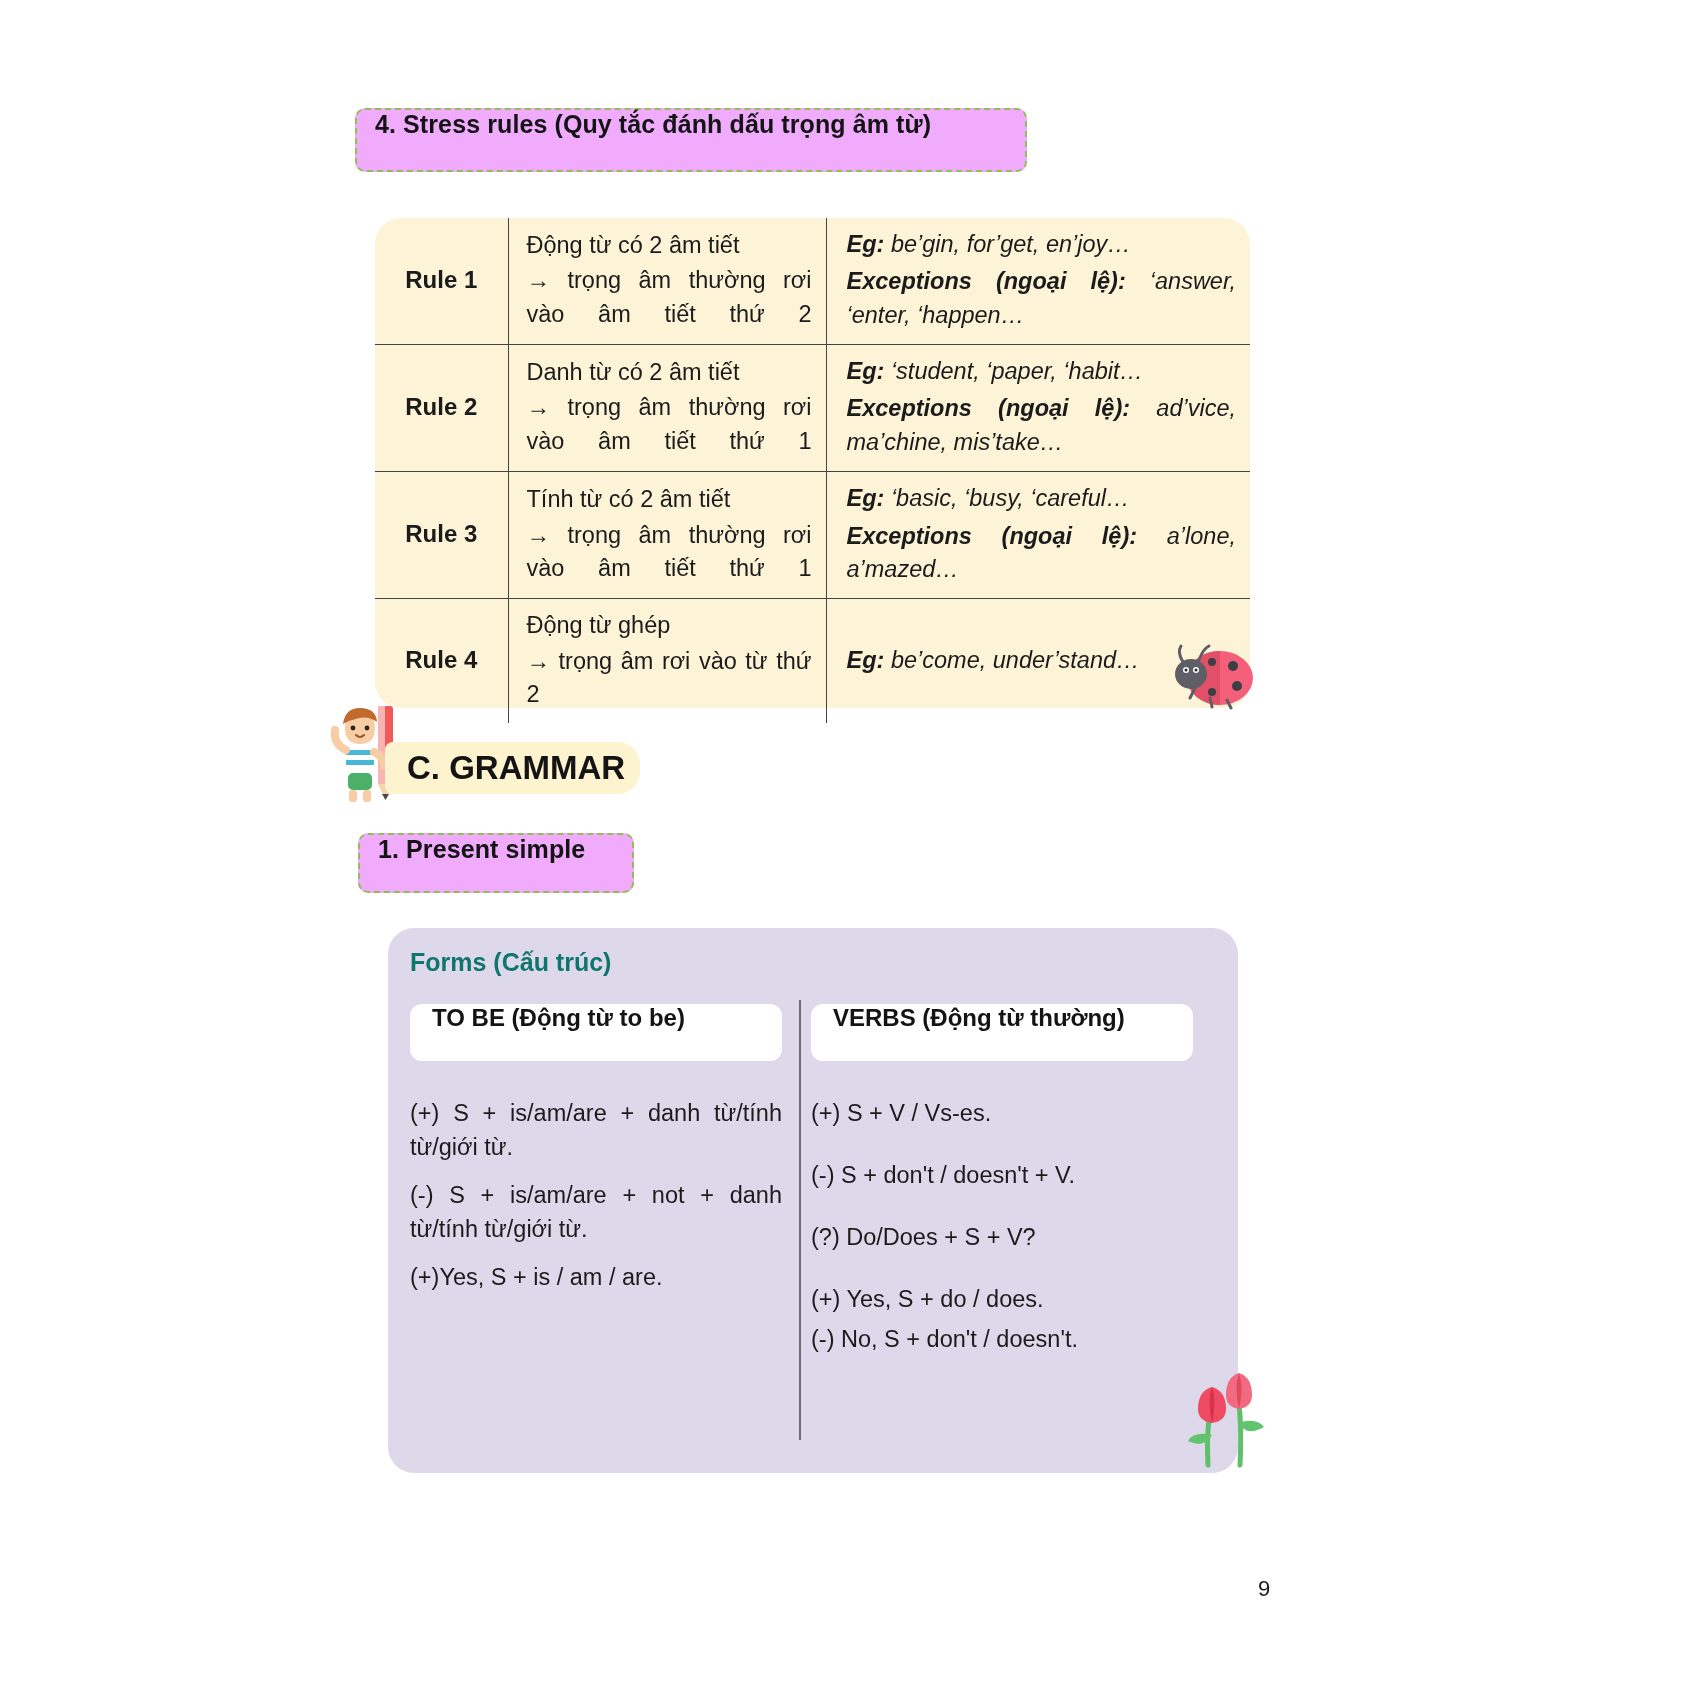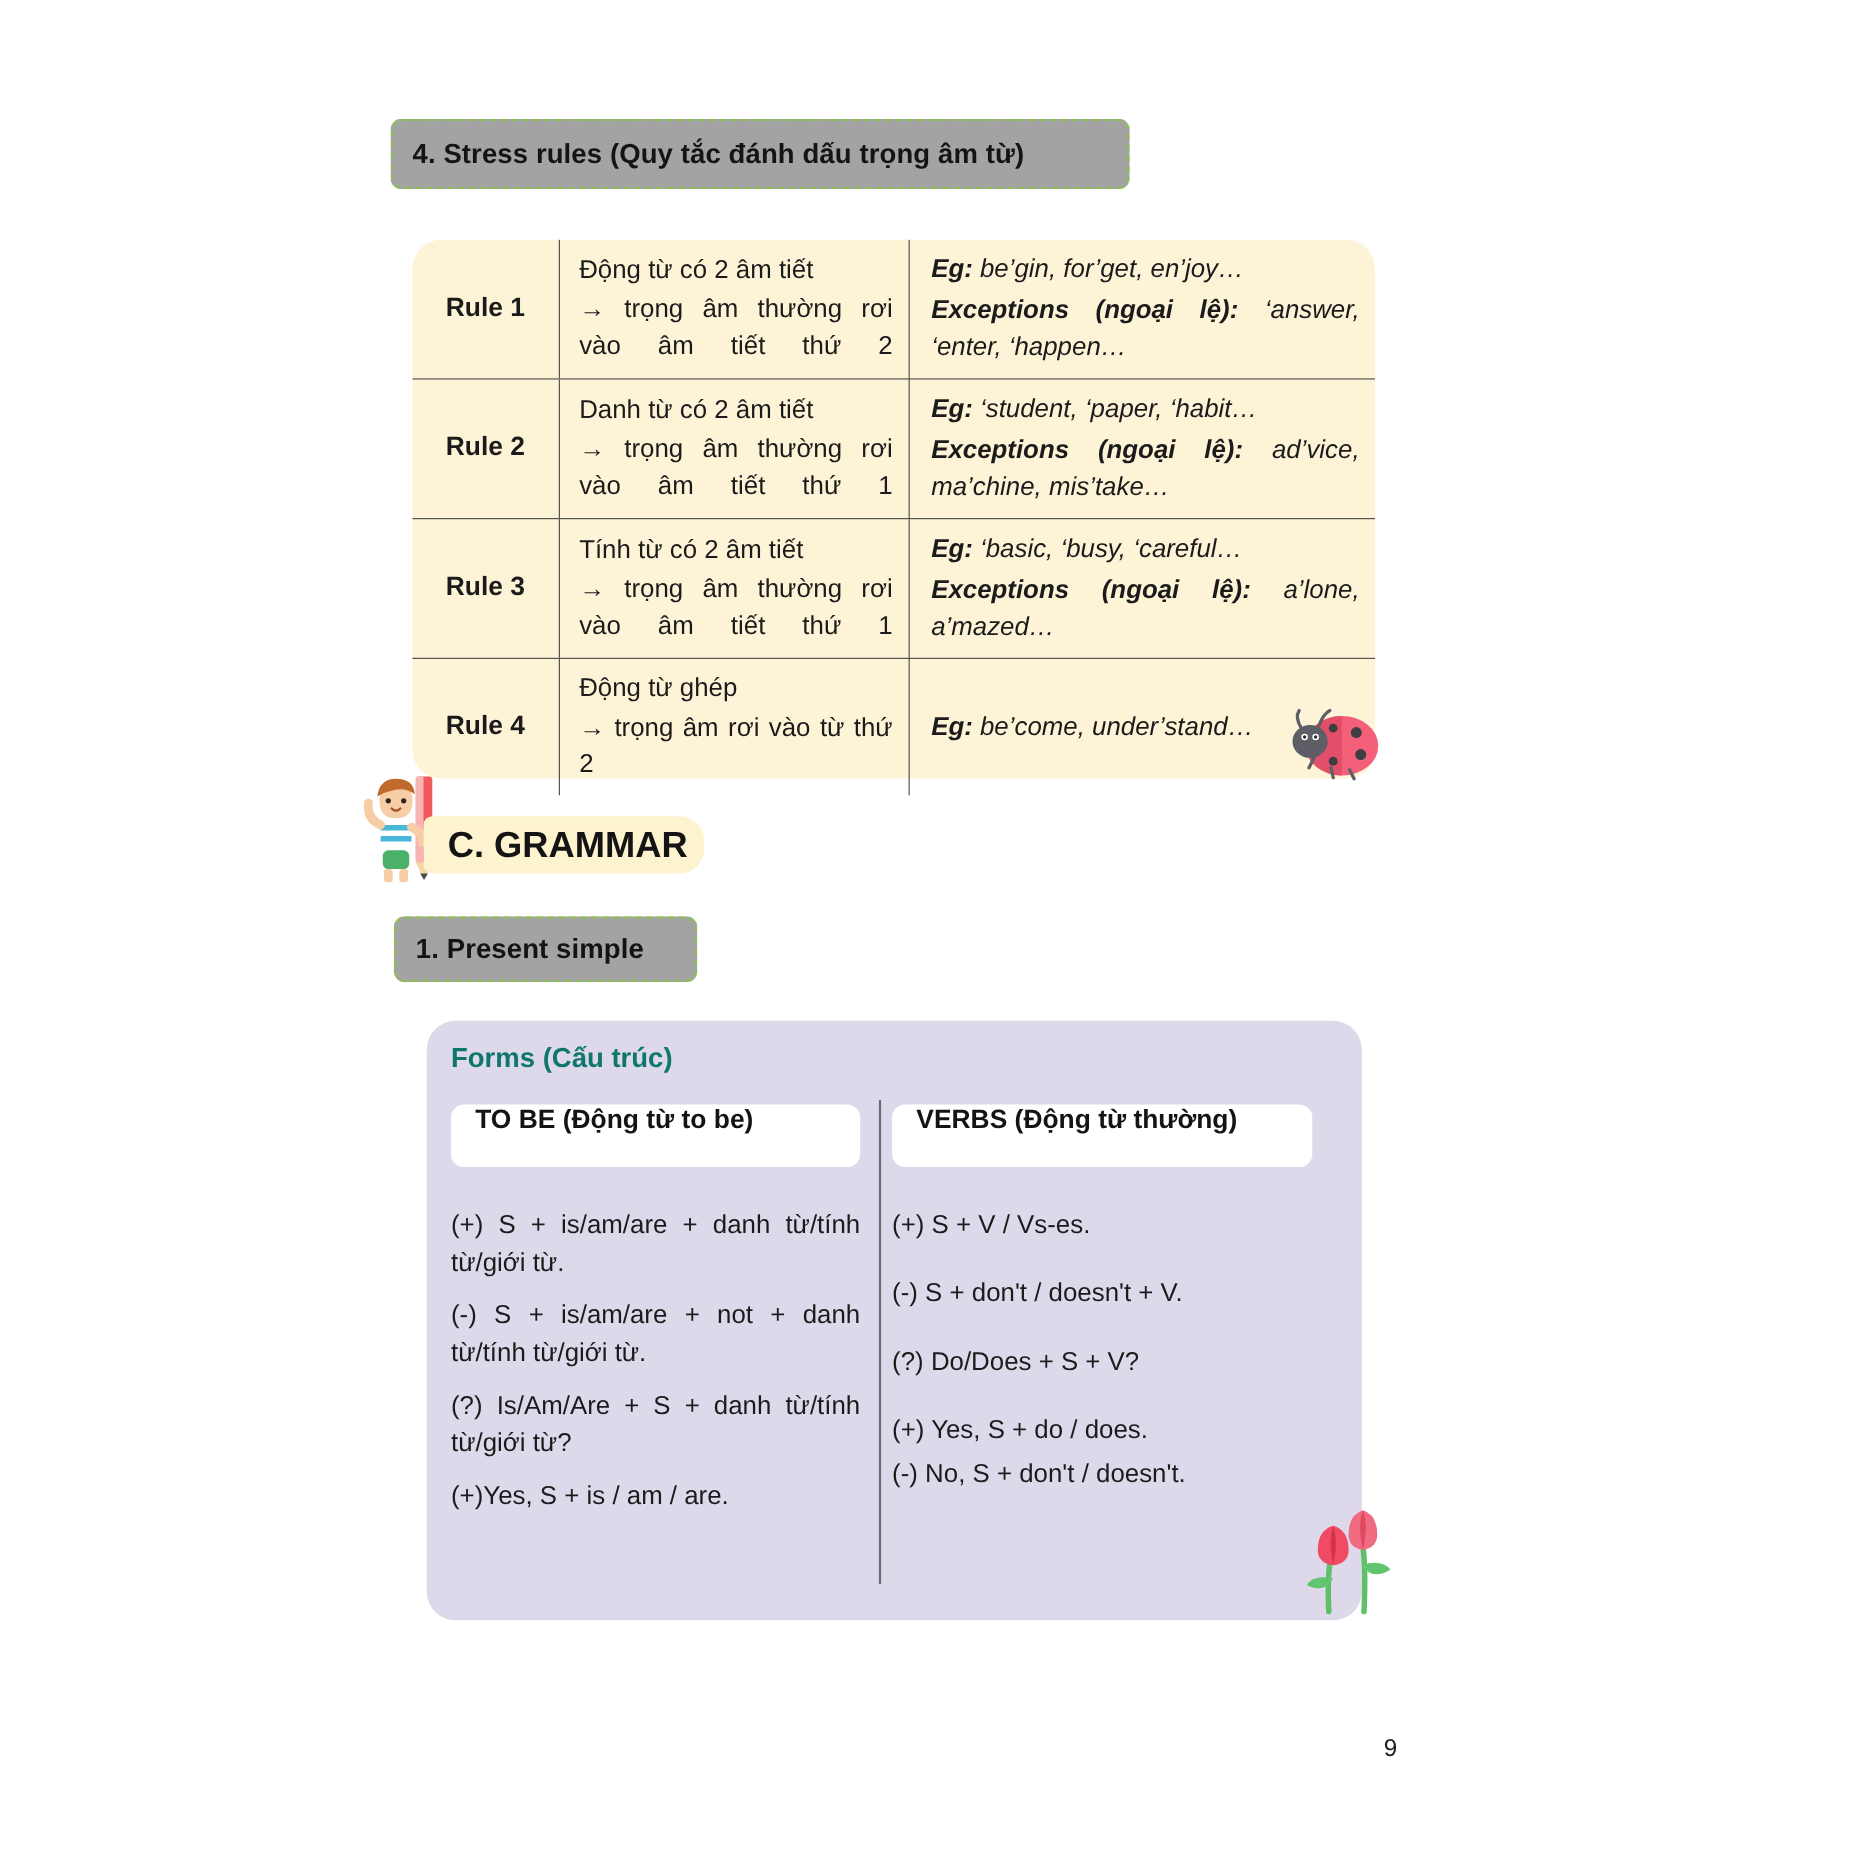--- a/index.html
+++ b/index.html
@@ -21,24 +21,23 @@
     inset: 0;
     background: #ffffff;
   }
 
   
   .dashed-heading {
     position: absolute;
     border: 2px dashed #8dbf53;
     border-radius: 10px;
     display: flex;
-    align-items: center;
     padding: 0 18px;
     box-sizing: border-box;
-    background: #a3a3a3;
+    background: #f0abfc;
   }
   .dashed-heading .txt {
     font-weight: bold;
     font-size: 25px;
     letter-spacing: 0.1px;
     color: #141414;
     white-space: nowrap;
   }
 
   #stress-heading {
@@ -358,21 +357,20 @@
     </div>
     <div id="pill-verbs" class="form-pill">
       <span class="txt">VERBS (Động từ thường)</span>
     </div>
 
     <div id="forms-divider"></div>
 
     <div id="col-tobe" class="forms-col">
       <p>(+)  S  +  is/am/are  +  danh từ/tính từ/giới từ.</p>
       <p>(-)  S  +  is/am/are  +  not  +  danh từ/tính từ/giới từ.</p>
-      <p>(?)  Is/Am/Are  +  S  +  danh từ/tính từ/giới từ?</p>
       <p>(+)Yes, S + is / am / are.</p>
     </div>
 
     <div id="col-verbs" class="forms-col">
       <p>(+) S + V / Vs-es.</p>
       <p>(-) S + don't / doesn't + V.</p>
       <p>(?) Do/Does + S + V?</p>
       <p class="tight">(+) Yes, S + do / does.</p>
       <p>(-) No, S + don't / doesn't.</p>
     </div>

